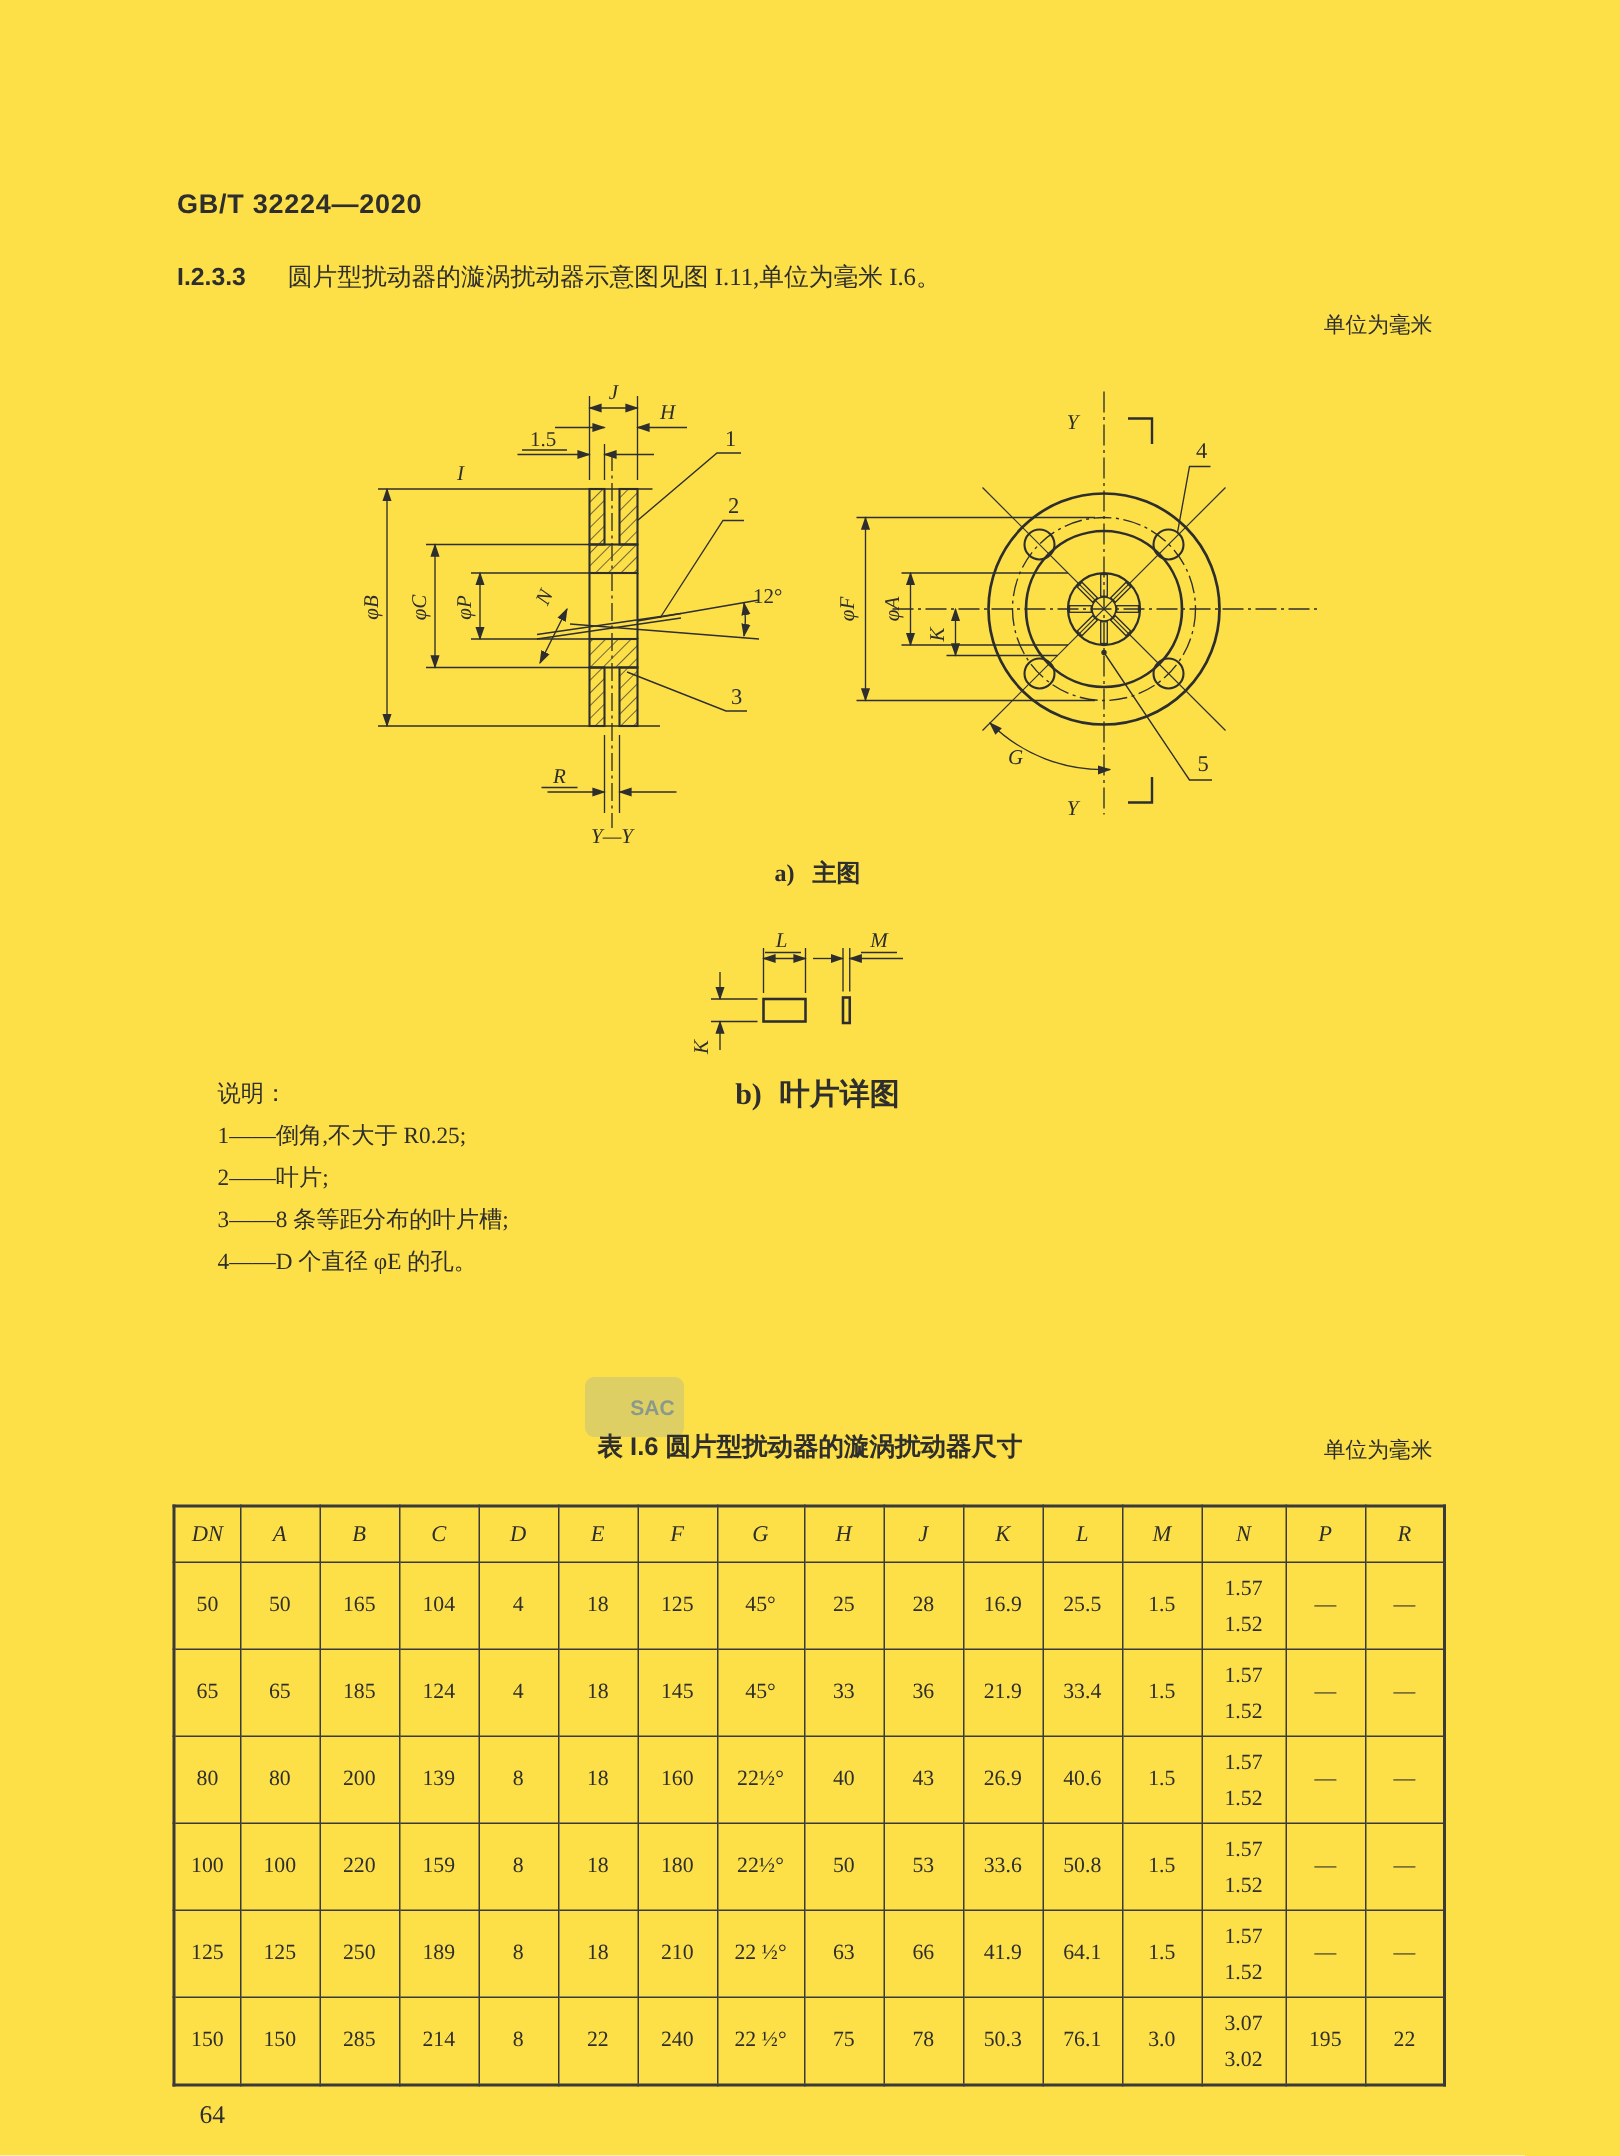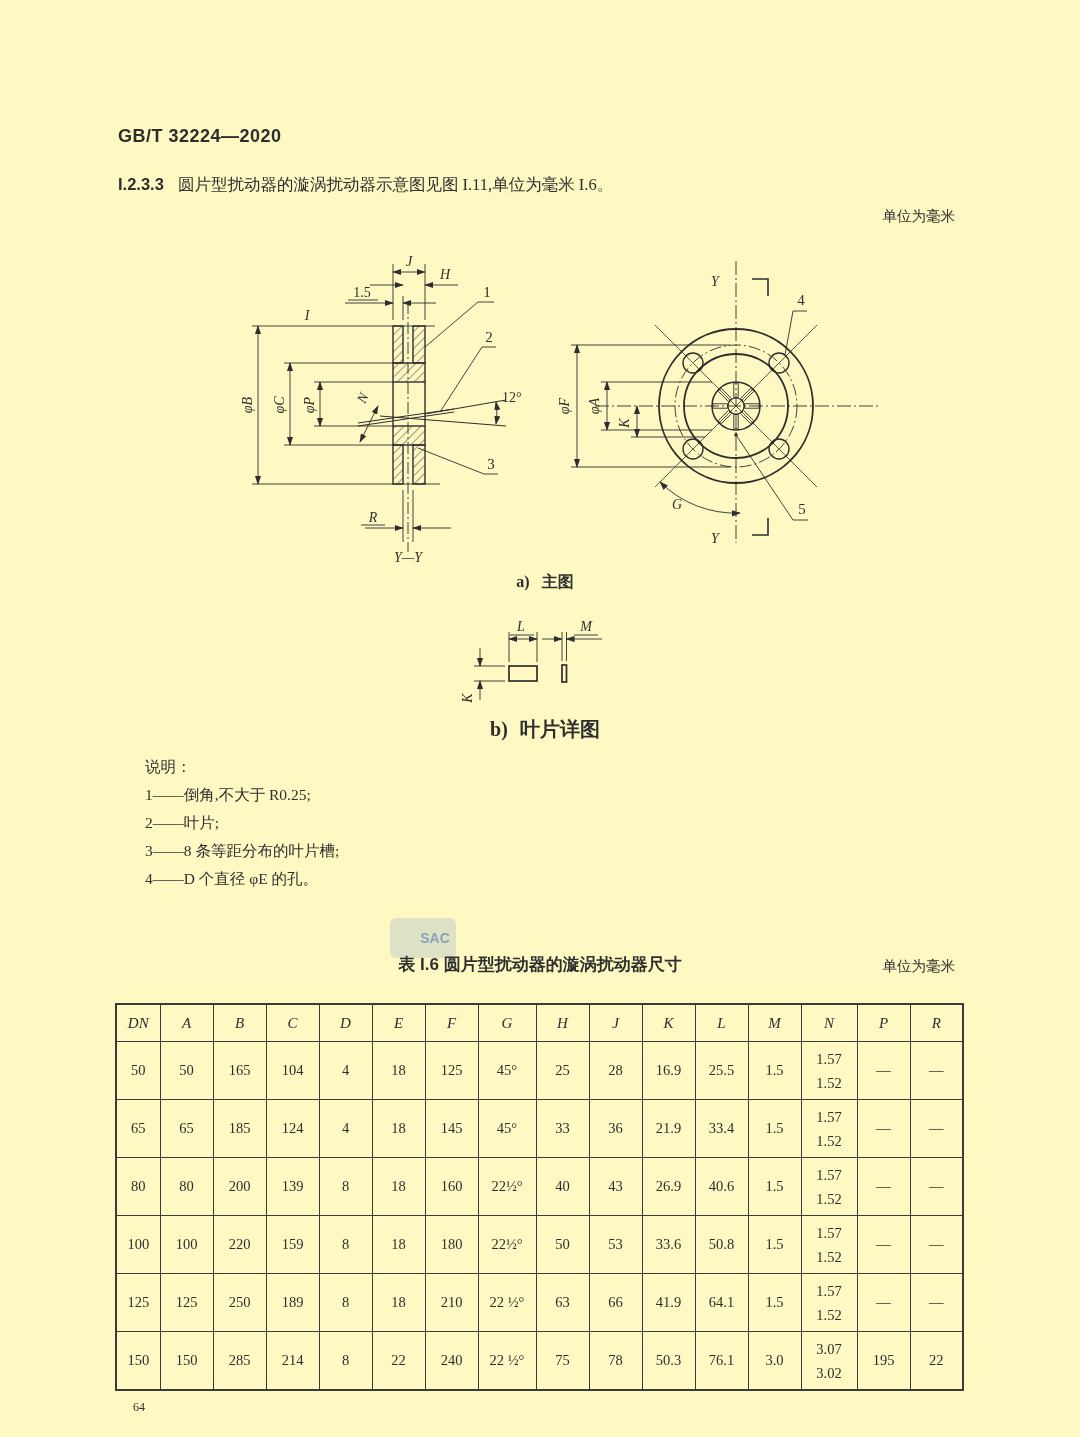--- a/index.html
+++ b/index.html
@@ -1,34 +1,34 @@
 <!DOCTYPE html>
 <html><head>
 <meta charset="utf-8">
 <style>
   html,body{margin:0;padding:0;background:#ffffff;}
-  .page{position:relative;width:1080px;height:1437px;background:#fef9c3;
+  .page{position:relative;width:1080px;height:1437px;background:#fde047;
         font-family:"Liberation Serif","DejaVu Serif",serif;color:#2e2e2e;overflow:hidden;}
   .abs{position:absolute;}
   .doc-num{left:118px;top:126px;font-family:"Liberation Sans",sans-serif;font-weight:bold;font-size:18px;letter-spacing:.5px;}
   .para{left:118px;top:174px;font-size:16.5px;width:840px;}
-  .para b{font-family:"Liberation Sans",sans-serif;margin-right:14px;}
+  .para b{font-family:"Liberation Sans",sans-serif;margin-right:28px;}
   .unit-top{top:207px;right:125px;font-size:14.5px;}
   .unit-table{top:957px;right:125px;font-size:14.5px;}
   .cap-a{left:420px;top:572px;width:250px;text-align:center;font-weight:bold;font-size:16px;font-family:"Liberation Sans",sans-serif;}
   .cap-a i,.cap-b i{font-family:"Liberation Serif",serif;font-weight:bold;font-style:normal;margin-right:12px;}
   .cap-b{left:420px;top:716px;width:250px;text-align:center;font-weight:bold;font-size:20px;font-family:"Liberation Sans",sans-serif;}
-  .notes{left:145px;top:753px;font-size:15.5px;line-height:28px;}
+  .notes{left:145px;top:716px;font-size:15.5px;line-height:28px;}
   .fig-cap{left:0;right:120px;top:908px;text-align:center;font-weight:bold;font-size:17px;font-family:"Liberation Sans",sans-serif;}
   .tbl-cap{left:0;right:0;top:953px;text-align:center;font-weight:bold;font-size:17px;font-family:"Liberation Sans",sans-serif;}
   .watermark{left:390px;top:918px;width:42px;height:40px;border-radius:6px;
              background:rgba(110,145,200,0.22);color:rgba(70,110,175,0.55);
              font-family:"Liberation Sans",sans-serif;font-weight:bold;font-size:14px;
              display:flex;align-items:center;justify-content:center;padding-left:24px;}
-  .page-num{left:133px;top:1400px;font-size:12px;}
+  .page-num{left:133px;top:1400px;font-size:17px;}
   
   .dims{left:115px;top:1003px;width:842px;border-collapse:collapse;table-layout:fixed;
         border:2px solid #3a3a3a;font-size:14.5px;padding-left:27px;}
   .dims th,.dims td{border:1px solid #3a3a3a;text-align:center;vertical-align:middle;padding:0;}
   .dims th{font-style:italic;font-weight:normal;font-size:15px;height:36px;}
   .dims td{height:57px;}
   .dims td div{line-height:24px;}
   
   .dim{font:italic 14px "Liberation Serif",serif;fill:#2e2e2e;}
   .dimu{font:14px "Liberation Serif",serif;fill:#2e2e2e;}

